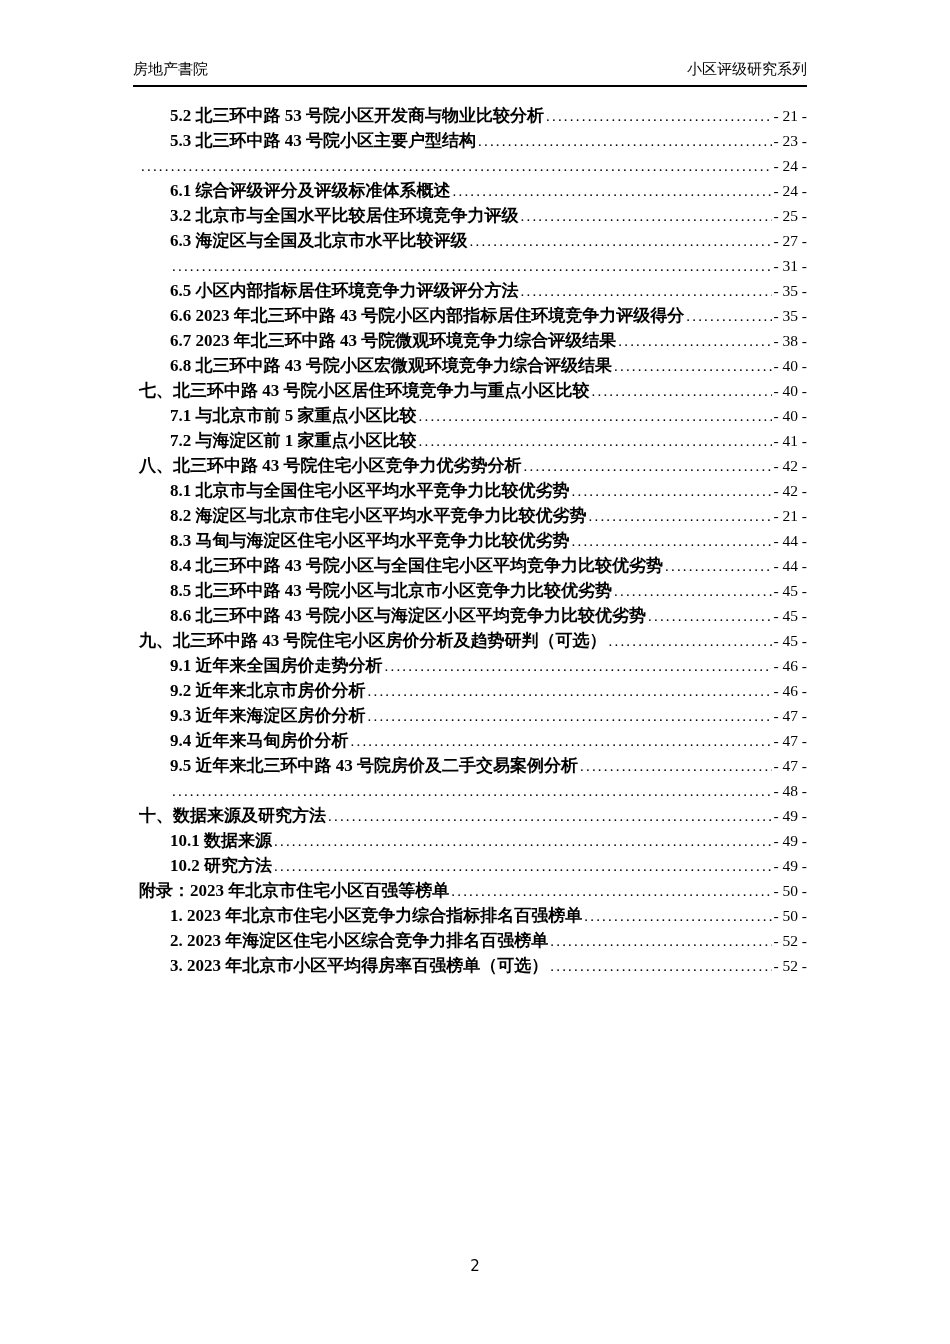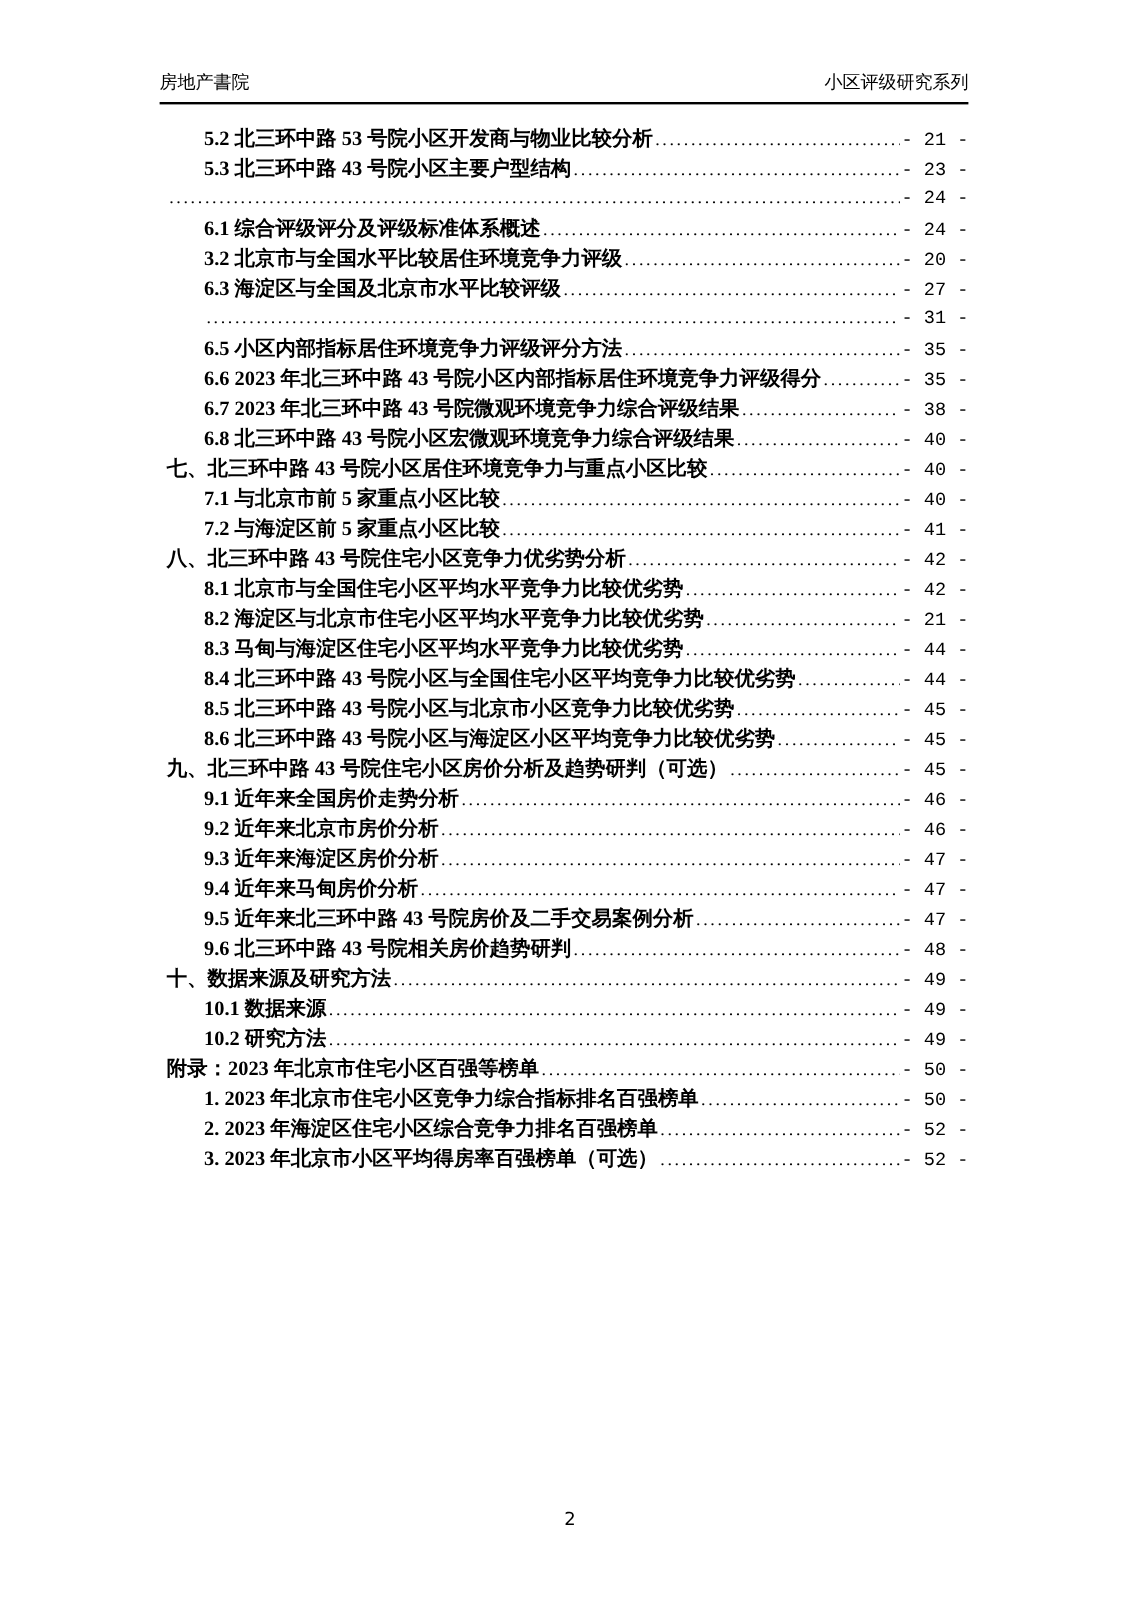--- a/index.html
+++ b/index.html
@@ -53,21 +53,21 @@
     overflow: hidden;
     white-space: nowrap;
     font-weight: normal;
     font-size: 15px;
     letter-spacing: 2.2px;
     margin: 0 1px 0 2px;
     min-width: 12px;
   }
   .toc-page {
     flex: 0 0 auto;
-    font-family: Liberation Mono, monospace;
+    font-family: Liberation Serif, serif;
     font-weight: normal;
     font-size: 15.5px;
     white-space: nowrap;
   }
   
   .footer {
     position: absolute;
     left: 0;
     top: 1256px;
     width: 100%;
@@ -103,21 +103,21 @@
         <span class="toc-page">- 24 -</span>
       </div>
       <div class="toc-row level-2">
         <span class="toc-label">6.1 综合评级评分及评级标准体系概述</span>
         <span class="toc-dots">....................................................................................................................................................................................................................................................................</span>
         <span class="toc-page">- 24 -</span>
       </div>
       <div class="toc-row level-2">
         <span class="toc-label">3.2 北京市与全国水平比较居住环境竞争力评级</span>
         <span class="toc-dots">....................................................................................................................................................................................................................................................................</span>
-        <span class="toc-page">- 20 -</span>
+        <span class="toc-page">- 25 -</span>
       </div>
       <div class="toc-row level-2">
         <span class="toc-label">6.3 海淀区与全国及北京市水平比较评级</span>
         <span class="toc-dots">....................................................................................................................................................................................................................................................................</span>
         <span class="toc-page">- 27 -</span>
       </div>
       <div class="toc-row level-2">
         <span class="toc-dots">....................................................................................................................................................................................................................................................................</span>
         <span class="toc-page">- 31 -</span>
       </div>
@@ -145,21 +145,21 @@
         <span class="toc-label">七、北三环中路 43 号院小区居住环境竞争力与重点小区比较</span>
         <span class="toc-dots">....................................................................................................................................................................................................................................................................</span>
         <span class="toc-page">- 40 -</span>
       </div>
       <div class="toc-row level-2">
         <span class="toc-label">7.1 与北京市前 5 家重点小区比较</span>
         <span class="toc-dots">....................................................................................................................................................................................................................................................................</span>
         <span class="toc-page">- 40 -</span>
       </div>
       <div class="toc-row level-2">
-        <span class="toc-label">7.2 与海淀区前 5 家重点小区比较</span>
+        <span class="toc-label">7.2 与海淀区前 1 家重点小区比较</span>
         <span class="toc-dots">....................................................................................................................................................................................................................................................................</span>
         <span class="toc-page">- 41 -</span>
       </div>
       <div class="toc-row level-1">
         <span class="toc-label">八、北三环中路 43 号院住宅小区竞争力优劣势分析</span>
         <span class="toc-dots">....................................................................................................................................................................................................................................................................</span>
         <span class="toc-page">- 42 -</span>
       </div>
       <div class="toc-row level-2">
         <span class="toc-label">8.1 北京市与全国住宅小区平均水平竞争力比较优劣势</span>
@@ -215,21 +215,20 @@
         <span class="toc-label">9.4 近年来马甸房价分析</span>
         <span class="toc-dots">....................................................................................................................................................................................................................................................................</span>
         <span class="toc-page">- 47 -</span>
       </div>
       <div class="toc-row level-2">
         <span class="toc-label">9.5 近年来北三环中路 43 号院房价及二手交易案例分析</span>
         <span class="toc-dots">....................................................................................................................................................................................................................................................................</span>
         <span class="toc-page">- 47 -</span>
       </div>
       <div class="toc-row level-2">
-        <span class="toc-label">9.6 北三环中路 43 号院相关房价趋势研判</span>
         <span class="toc-dots">....................................................................................................................................................................................................................................................................</span>
         <span class="toc-page">- 48 -</span>
       </div>
       <div class="toc-row level-1">
         <span class="toc-label">十、数据来源及研究方法</span>
         <span class="toc-dots">....................................................................................................................................................................................................................................................................</span>
         <span class="toc-page">- 49 -</span>
       </div>
       <div class="toc-row level-2">
         <span class="toc-label">10.1 数据来源</span>

